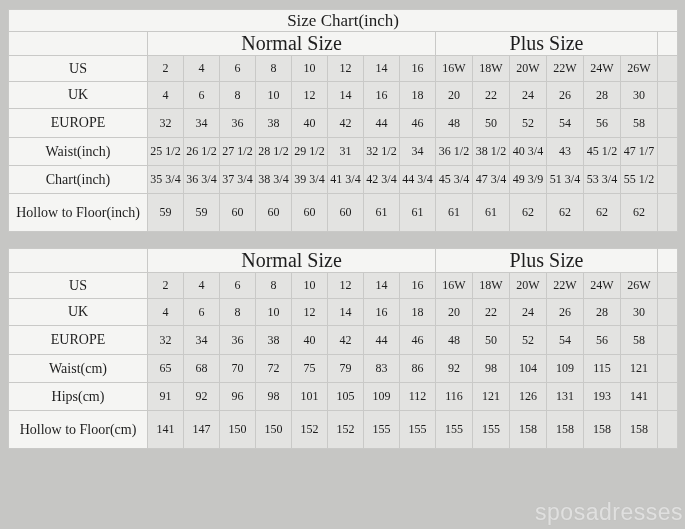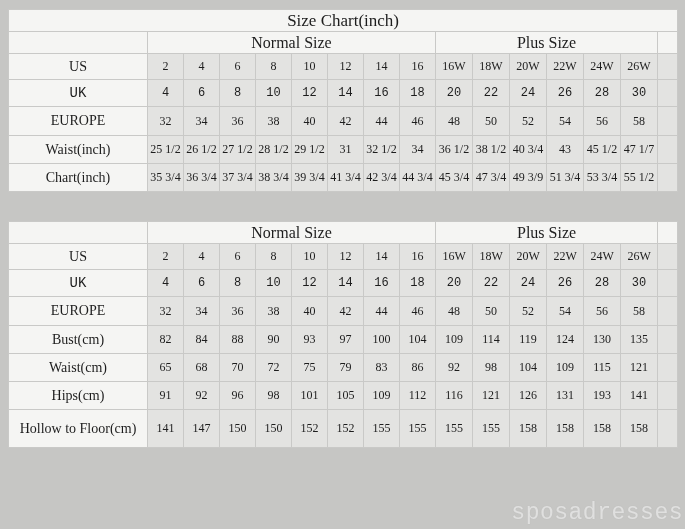--- a/index.html
+++ b/index.html
@@ -9,48 +9,48 @@
     overflow: hidden;
     font-family: "Liberation Serif", serif;
     color: #1d1d1d;
   }
   .page {
     position: relative;
     width: 685px; height: 529px;
     box-sizing: border-box;
     padding: 9px 8px 0 8px;
   }
-  .tables { display: flex; flex-direction: column; gap: 29px; }
+  .tables { display: flex; flex-direction: column; gap: 16px; }
   table.size-chart {
     border-collapse: collapse;
     table-layout: fixed;
     width: 669px;
     background: #f5f5f3;
   }
   .size-chart td {
     border: 1px solid #c9c9c7;
     text-align: center;
     vertical-align: middle;
     padding: 0;
     overflow: hidden;
     white-space: nowrap;
   }
   .title-cell  { height: 21px; font-size: 17px; background: #f5f5f3; }
-  .group-cell, .corner-cell, .trailer-head { height: 21px; font-size: 16px; background: #f5f5f3; }
+  .group-cell, .corner-cell, .trailer-head { height: 21px; font-size: 20px; background: #f5f5f3; }
   .row-label   { background: #f5f5f3; font-size: 14px; }
   .data-cell   { background: #e3e3e1; font-size: 12px; }
   tr.r-us td      { height: 25px; margin-top: 24px; }
-  tr.r-uk td      { height: 26px; font-family: Liberation Mono, monospace; }
+  tr.r-uk td      { height: 26px; }
   tr.r-europe td  { height: 28px; }
   tr.r-measure td { height: 27px; }
   tr.r-hollow td  { height: 37px; }
   .watermark {
     position: absolute;
     right: 2px; bottom: 3px;
-    font-family: Liberation Mono, monospace;
+    font-family: Liberation Sans, sans-serif;
     font-size: 23px;
     letter-spacing: 0.5px;
     color: rgba(255,255,255,0.55);
     text-shadow: 0 0 1px rgba(160,160,160,0.35);
     pointer-events: none;
   }
 </style>
 </head>
 <body>
 
@@ -168,20 +168,38 @@
             <td class="data-cell">42 3/4</td>
             <td class="data-cell">44 3/4</td>
             <td class="data-cell">45 3/4</td>
             <td class="data-cell">47 3/4</td>
             <td class="data-cell">49 3/9</td>
             <td class="data-cell">51 3/4</td>
             <td class="data-cell">53 3/4</td>
             <td class="data-cell">55 1/2</td>
             <td class="data-cell"></td>
           </tr>
+          <tr class="r-hollow">
+            <td class="row-label">Hollow to Floor(inch)</td>
+            <td class="data-cell">59</td>
+            <td class="data-cell">59</td>
+            <td class="data-cell">60</td>
+            <td class="data-cell">60</td>
+            <td class="data-cell">60</td>
+            <td class="data-cell">60</td>
+            <td class="data-cell">61</td>
+            <td class="data-cell">61</td>
+            <td class="data-cell">61</td>
+            <td class="data-cell">61</td>
+            <td class="data-cell">62</td>
+            <td class="data-cell">62</td>
+            <td class="data-cell">62</td>
+            <td class="data-cell">62</td>
+            <td class="data-cell"></td>
+          </tr>
         </tbody>
   </table>
 
   <table class="size-chart">
     <colgroup>
       <col style="width:139px">
       <col style="width:36px">
           <col style="width:36px">
           <col style="width:36px">
           <col style="width:36px">
@@ -252,38 +270,20 @@
             <td class="data-cell">46</td>
             <td class="data-cell">48</td>
             <td class="data-cell">50</td>
             <td class="data-cell">52</td>
             <td class="data-cell">54</td>
             <td class="data-cell">56</td>
             <td class="data-cell">58</td>
             <td class="data-cell"></td>
           </tr>
           <tr class="r-measure">
-            <td class="row-label">Bust(cm)</td>
-            <td class="data-cell">82</td>
-            <td class="data-cell">84</td>
-            <td class="data-cell">88</td>
-            <td class="data-cell">90</td>
-            <td class="data-cell">93</td>
-            <td class="data-cell">97</td>
-            <td class="data-cell">100</td>
-            <td class="data-cell">104</td>
-            <td class="data-cell">109</td>
-            <td class="data-cell">114</td>
-            <td class="data-cell">119</td>
-            <td class="data-cell">124</td>
-            <td class="data-cell">130</td>
-            <td class="data-cell">135</td>
-            <td class="data-cell"></td>
-          </tr>
-          <tr class="r-measure">
             <td class="row-label">Waist(cm)</td>
             <td class="data-cell">65</td>
             <td class="data-cell">68</td>
             <td class="data-cell">70</td>
             <td class="data-cell">72</td>
             <td class="data-cell">75</td>
             <td class="data-cell">79</td>
             <td class="data-cell">83</td>
             <td class="data-cell">86</td>
             <td class="data-cell">92</td>

